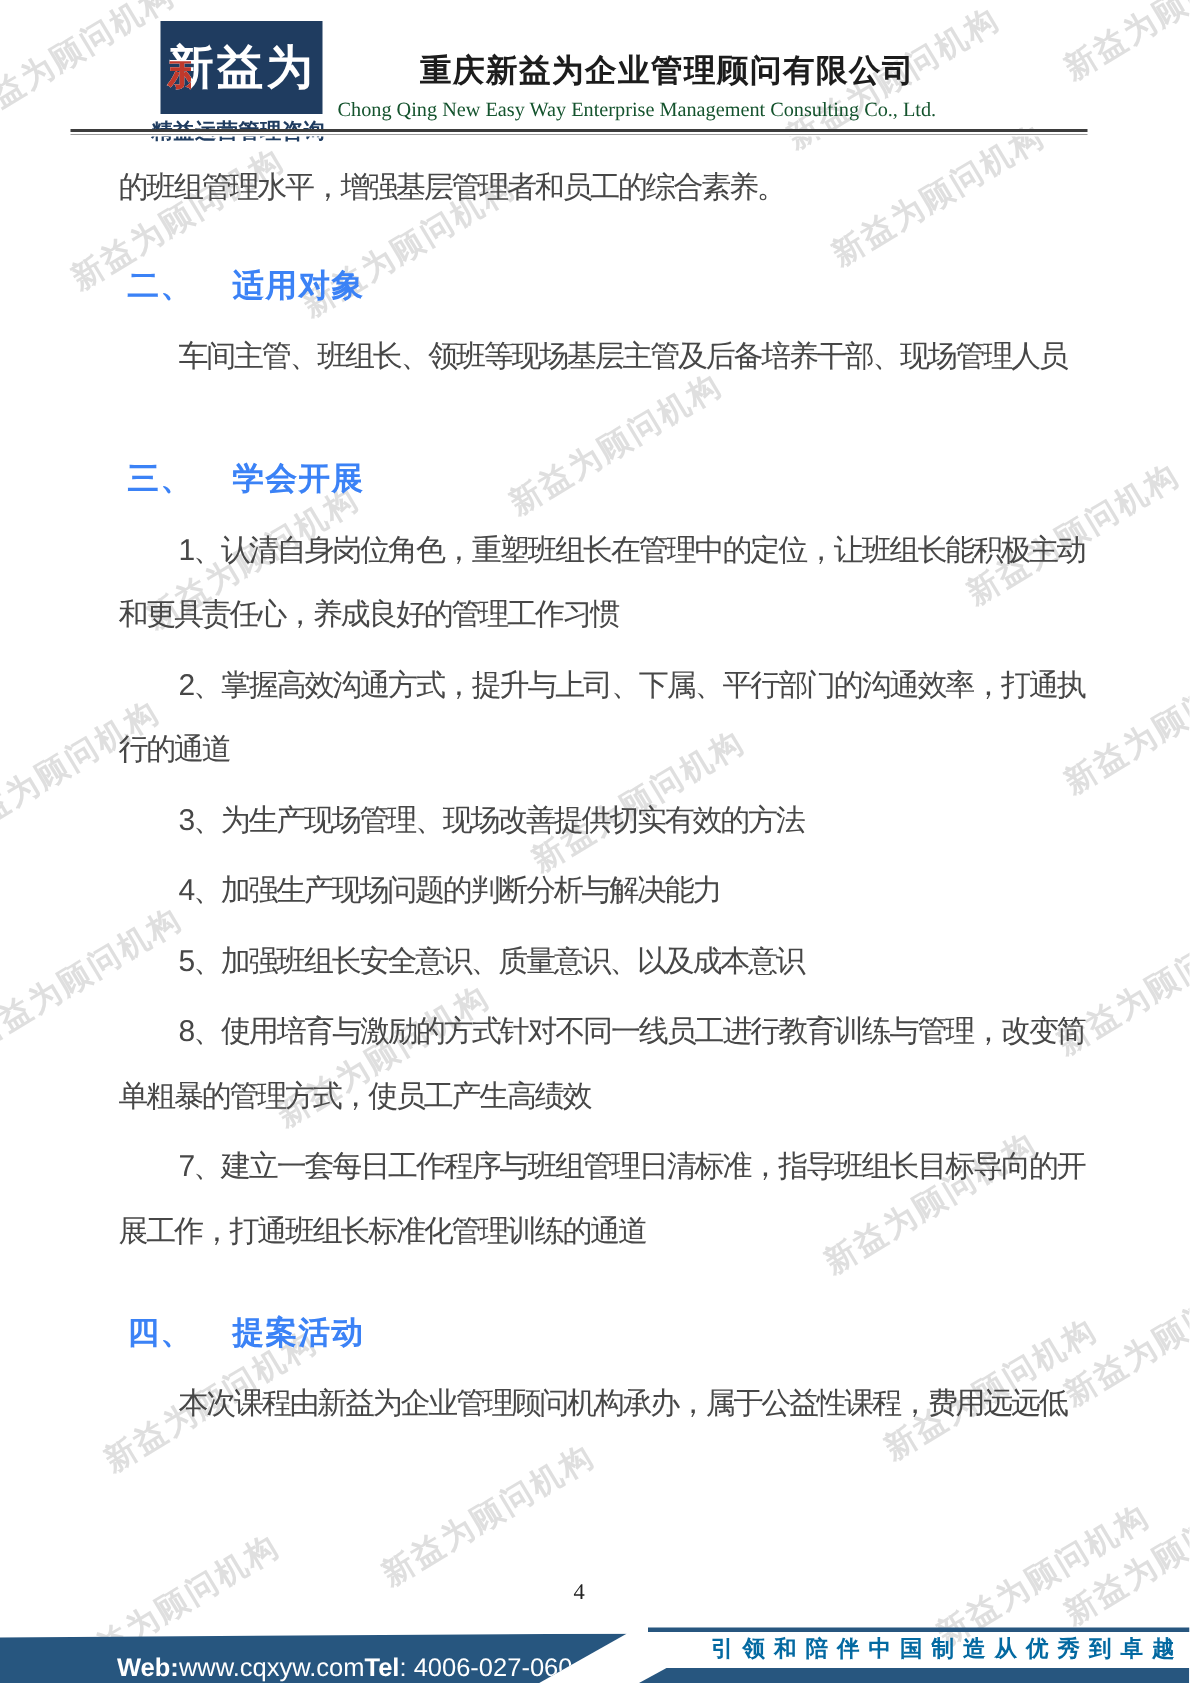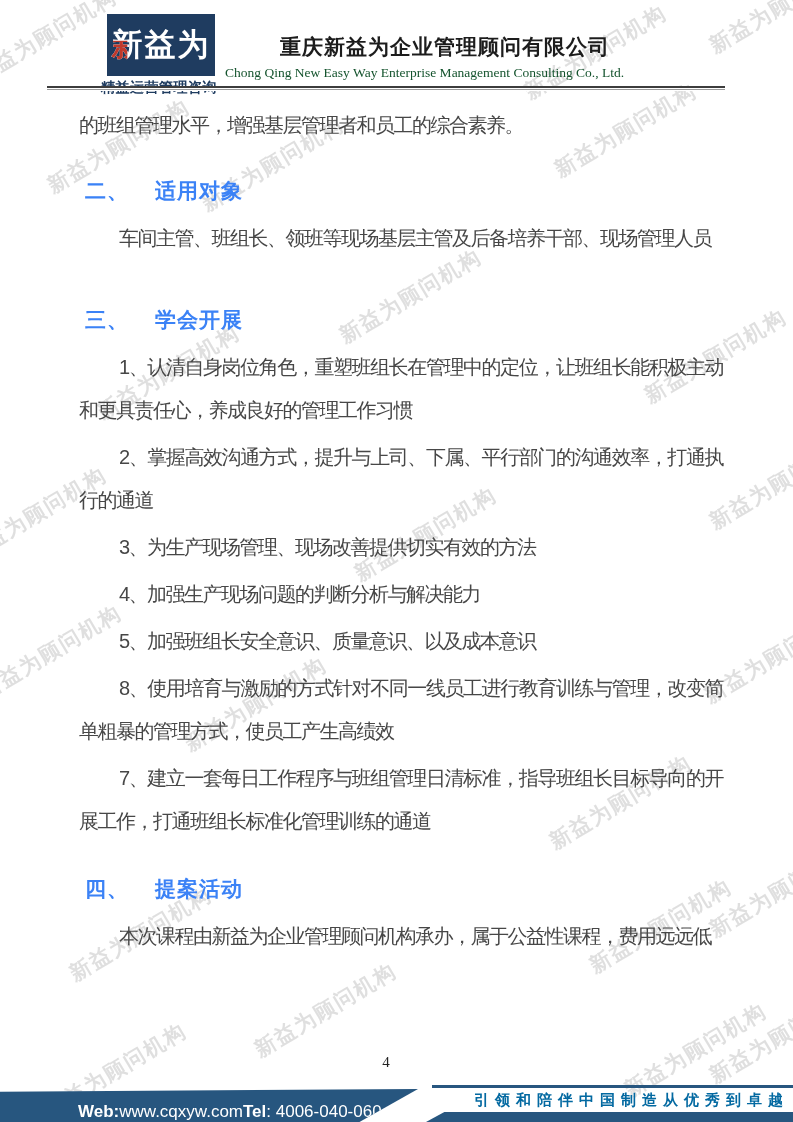--- a/index.html
+++ b/index.html
@@ -152,17 +152,17 @@
   </div>
   <p class="mt-para">本次课程由新益为企业管理顾问机构承办，属于公益性课程，费用远远低</p>
 </div>
 
 <div class="page-num">4</div>
 
 <div class="footer-left">
   <b>Web:</b>
     <span> www.cqxyw.com</span>
     <b>Tel</b>
-    <span> : 4006-040-060</span>
+    <span> : 4006-027-060</span>
 </div>
 <div class="footer-topline"></div>
 <div class="footer-slogan">引领和陪伴中国制造从优秀到卓越</div>
 <div class="footer-bottomstrip"></div>
 
 </body></html>

